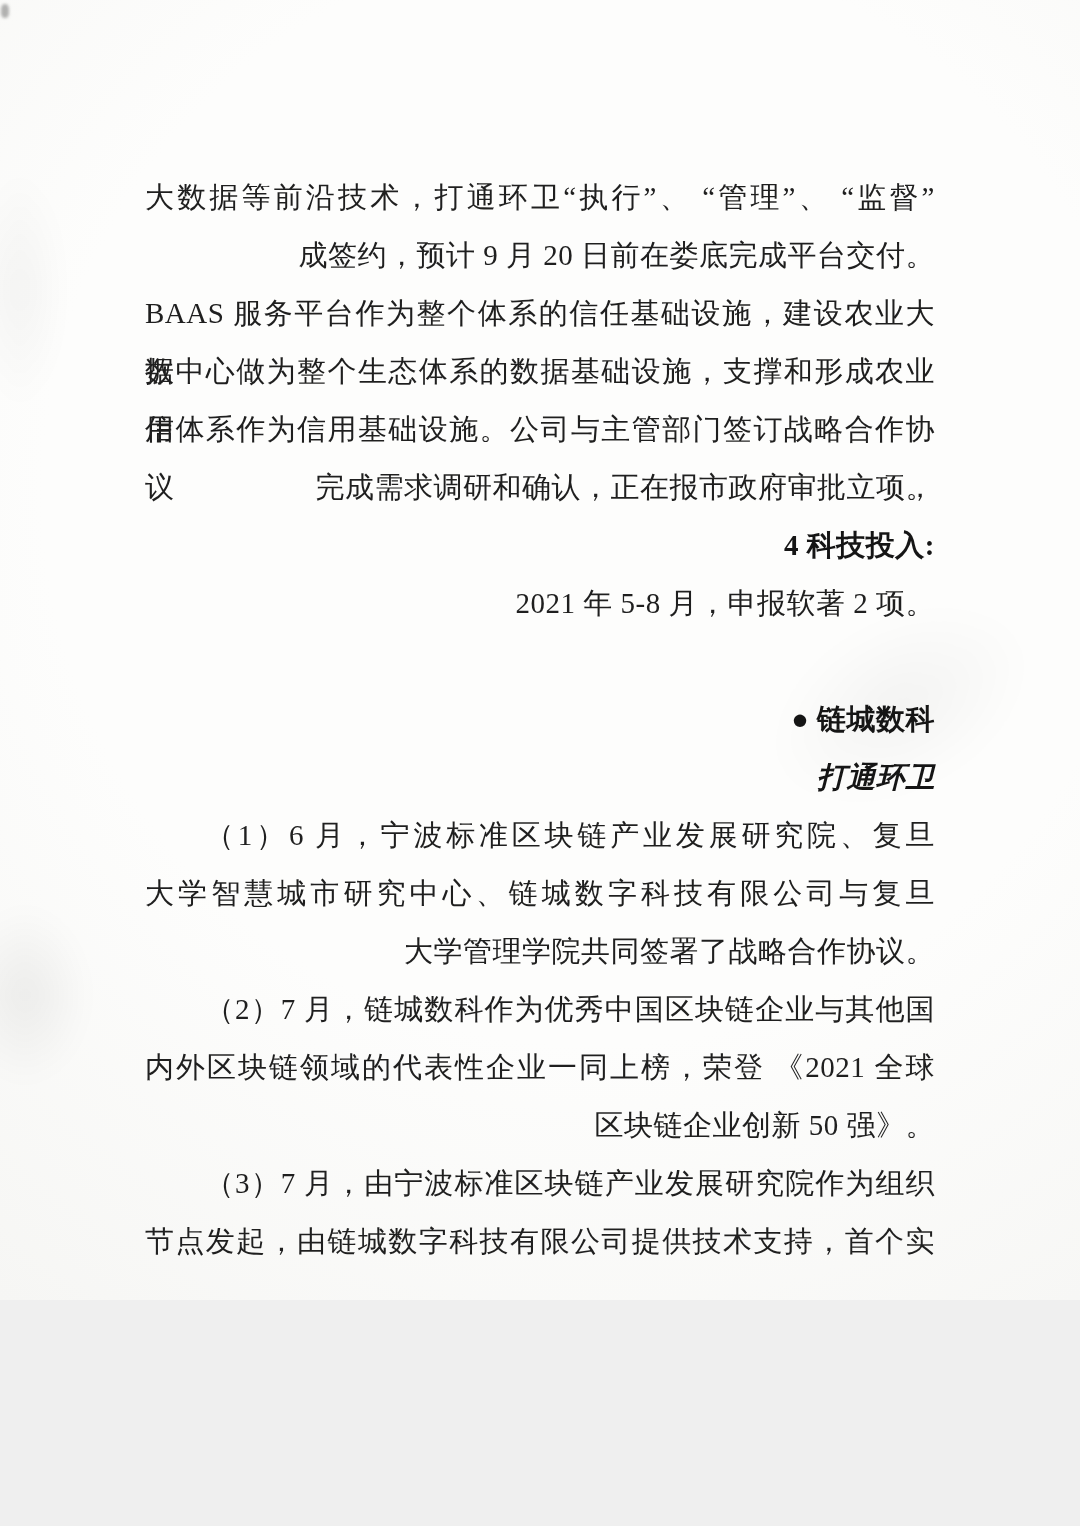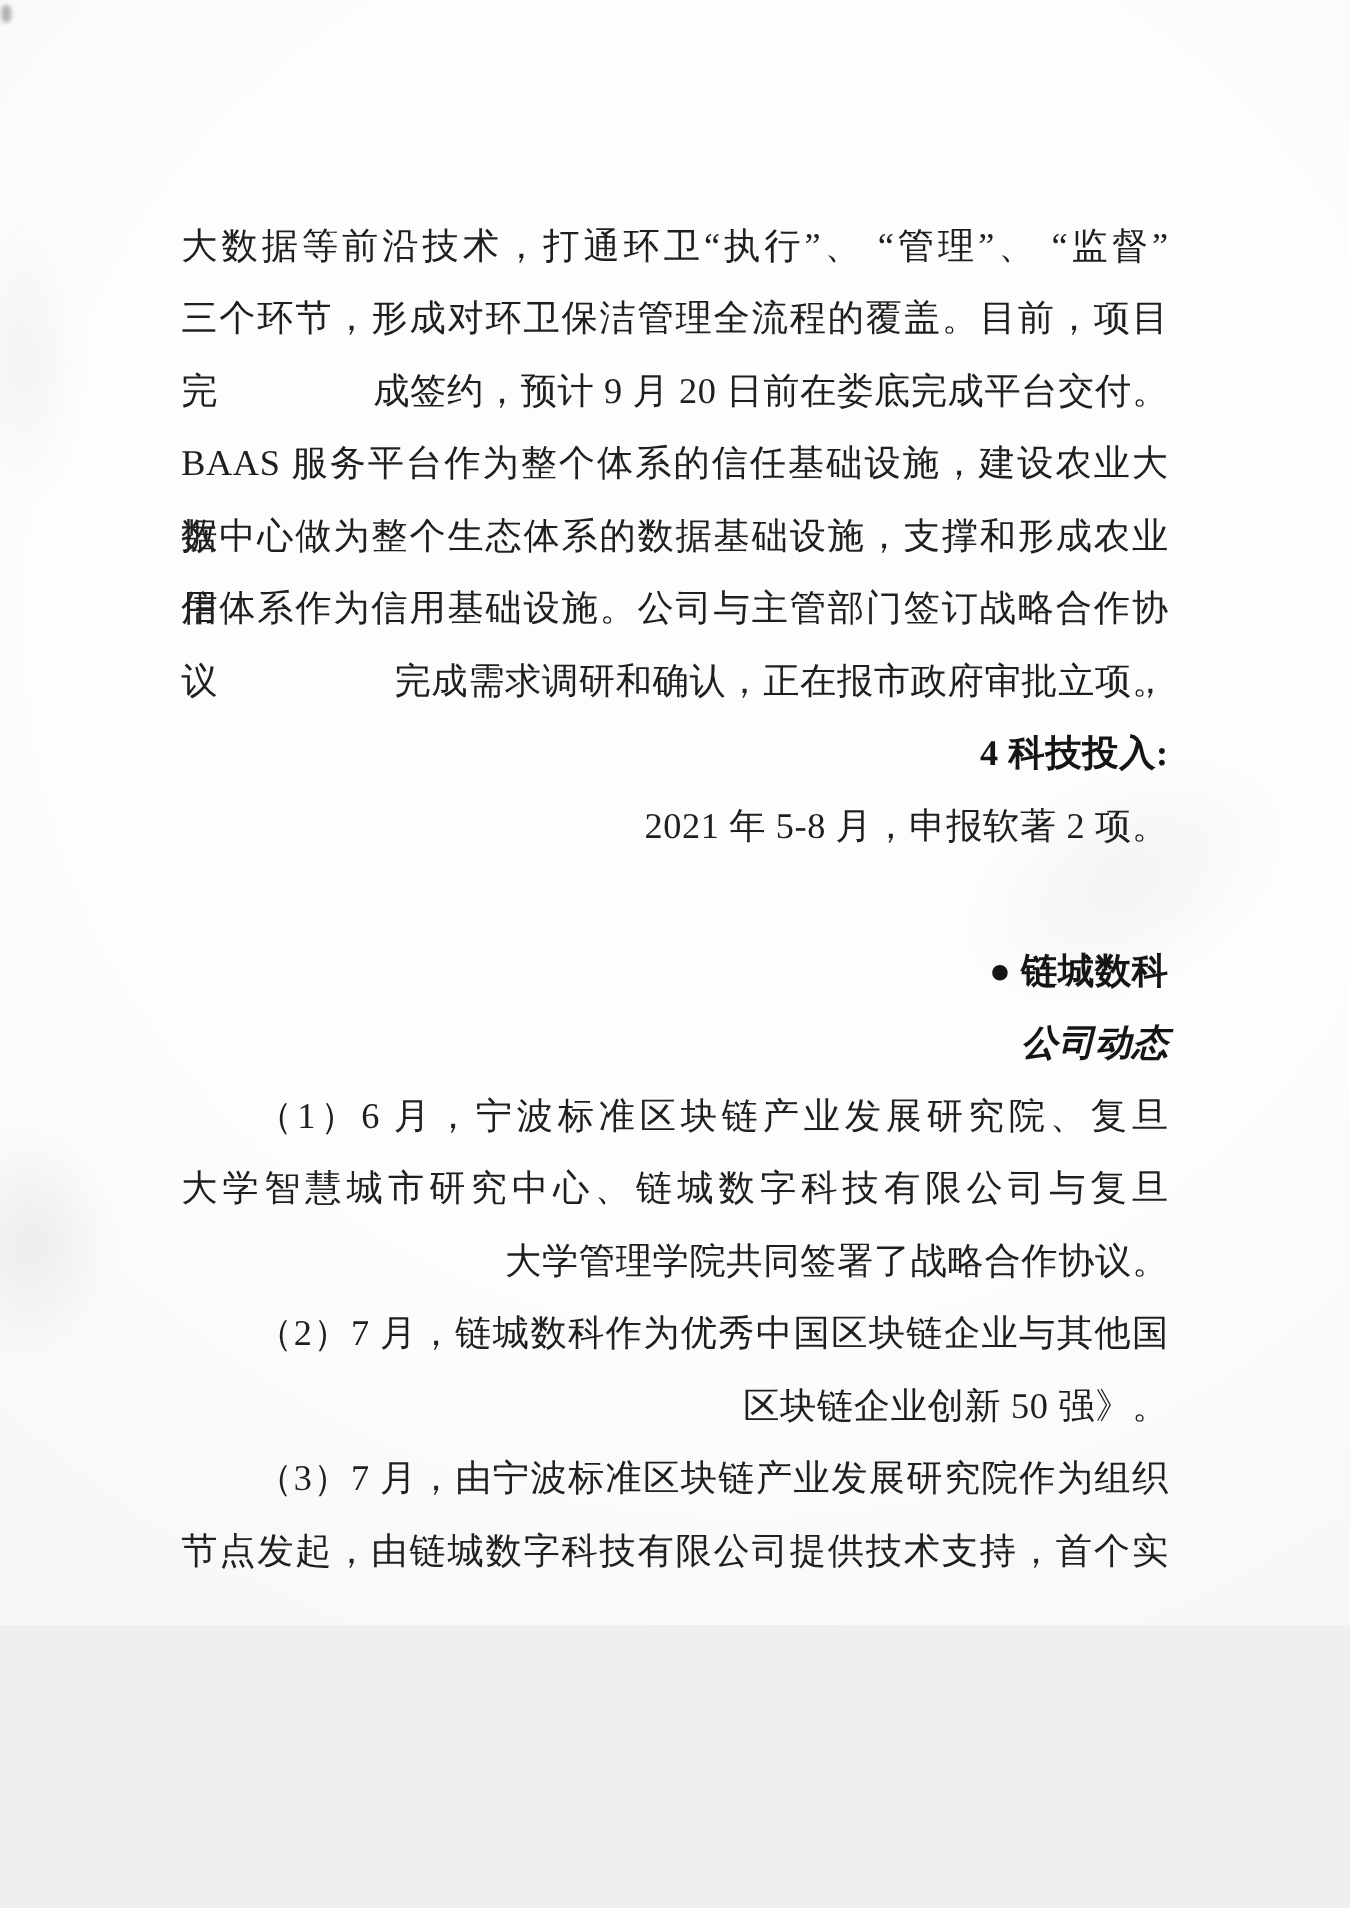--- a/index.html
+++ b/index.html
@@ -70,34 +70,34 @@
 
 <div class="page">
 
   <div class="noise n1"></div>
   <div class="noise n2"></div>
   <div class="noise n3"></div>
   <div class="noise n4"></div>
 
   <main class="doc">
       <div class="line just">大数据等前沿技术，打通环卫“执行”、 “管理”、 “监督”</div>
-      <div class="line just">三个环节，形成对环卫保洁管理全流程的覆盖。目前，项目完</div>
       <div class="line">成签约，预计 9 月 20 日前在娄底完成平台交付。</div>
       <div class="line just">BAAS 服务平台作为整个体系的信任基础设施，建设农业大数</div>
       <div class="line just">据中心做为整个生态体系的数据基础设施，支撑和形成农业信</div>
       <div class="line just">用体系作为信用基础设施。公司与主管部门签订战略合作协议，</div>
       <div class="line">完成需求调研和确认，正在报市政府审批立项。</div>
       <div class="line bold indent">4 科技投入:</div>
       <div class="line indent">2021 年 5-8 月，申报软著 2 项。</div>
       <div class="line bold gap2">● 链城数科</div>
-      <div class="line bold italic indent">公司动态</div>
+      <div class="line bold italic indent">打通环卫</div>
       <div class="line just indent">（1）6 月，宁波标准区块链产业发展研究院、复旦</div>
       <div class="line just">大学智慧城市研究中心、链城数字科技有限公司与复旦</div>
       <div class="line">大学管理学院共同签署了战略合作协议。</div>
       <div class="line just indent">（2）7 月，链城数科作为优秀中国区块链企业与其他国</div>
+      <div class="line just">内外区块链领域的代表性企业一同上榜，荣登 《2021 全球</div>
       <div class="line">区块链企业创新 50 强》。</div>
       <div class="line just indent">（3）7 月，由宁波标准区块链产业发展研究院作为组织</div>
       <div class="line just">节点发起，由链城数字科技有限公司提供技术支持，首个实</div>
     </main>
 
   <div class="pageno">– 21 –</div>
 
   <div class="watermark">
     <svg width="58" height="46" viewBox="0 0 58 46" fill="none">
 

